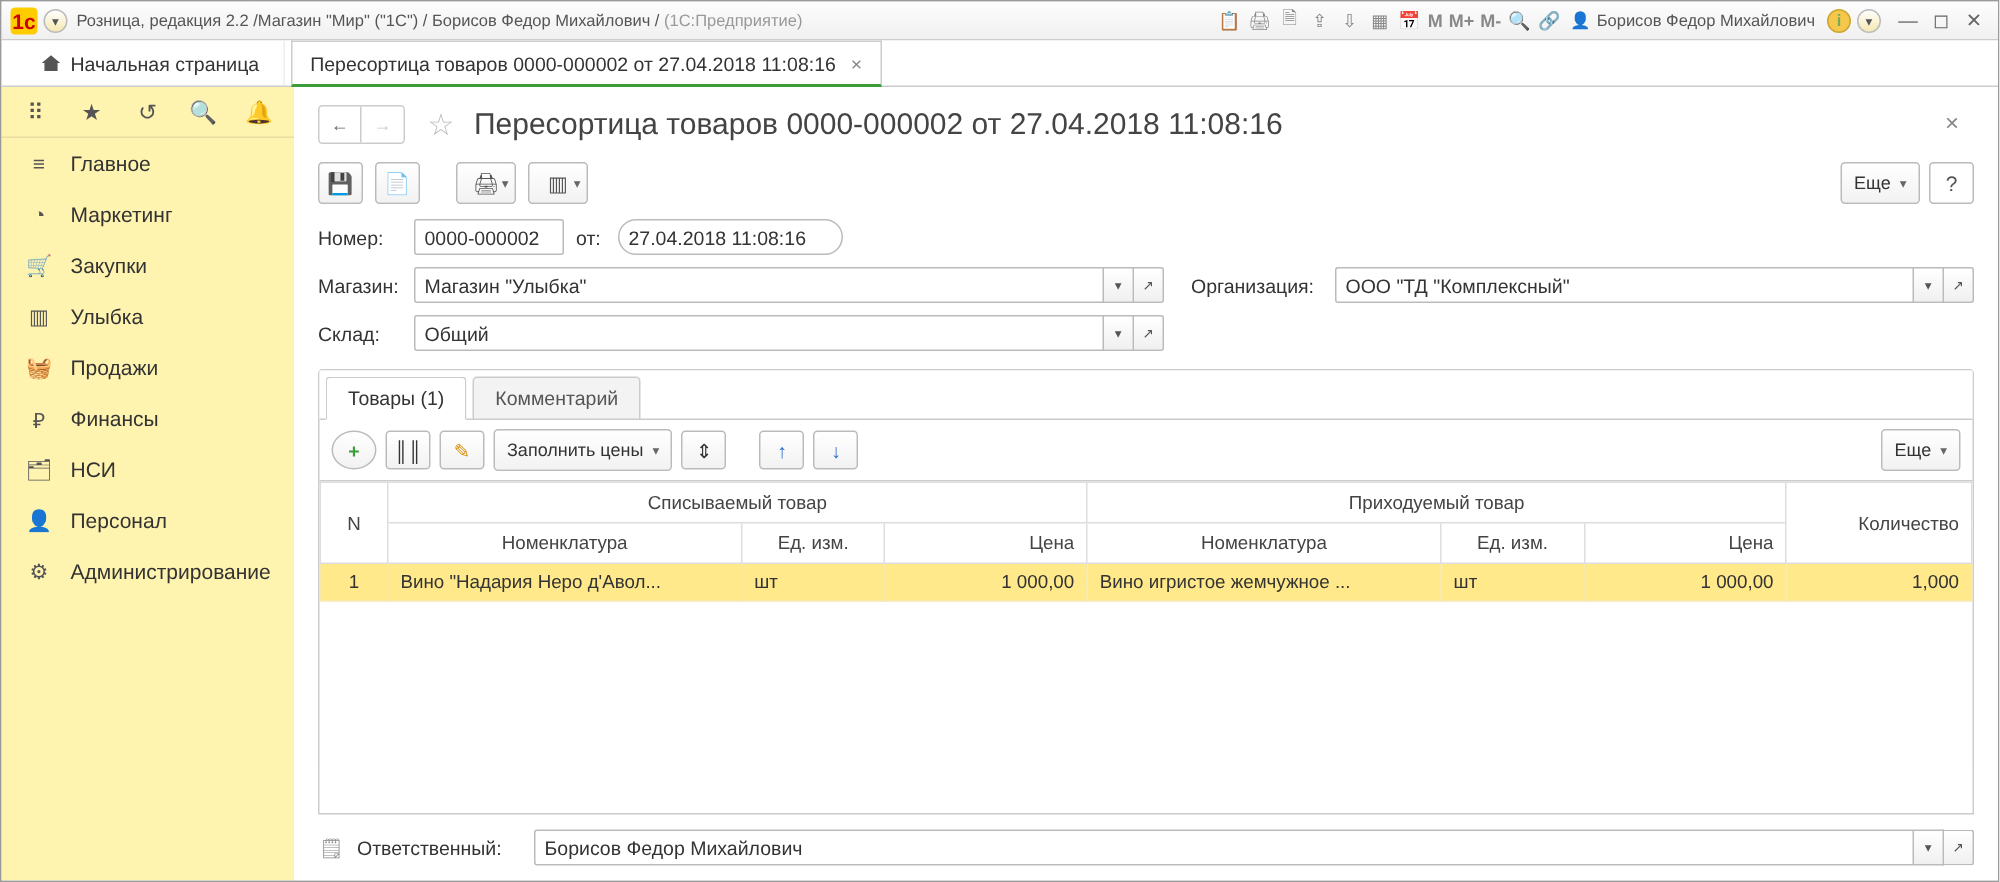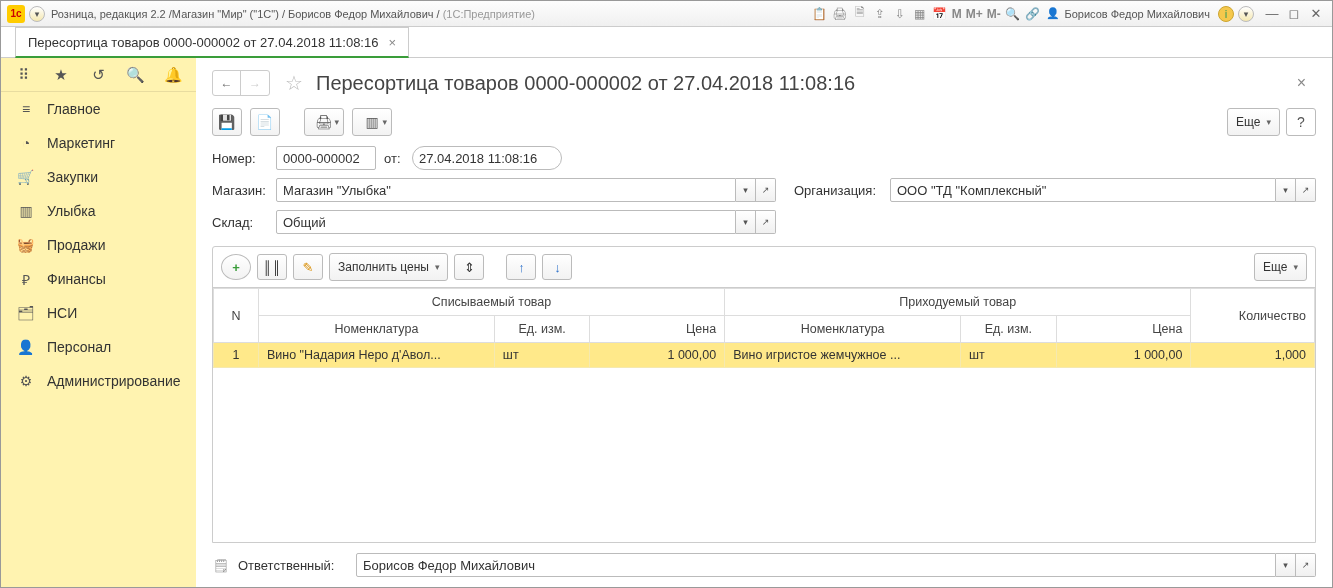--- a/index.html
+++ b/index.html
@@ -3,21 +3,21 @@
 <meta charset="utf-8">
 <style>
 * { box-sizing: border-box; margin: 0; padding: 0; }
 body { font-family: Arial, sans-serif; font-size: 12px; color: #333; background: #fff; }
 
 
 .app-window { width: 1333px; height: 588px; border: 1px solid #999; background: #fff; display: flex; flex-direction: column; overflow: hidden; }
 
 
 .titlebar { height: 26px; background: linear-gradient(#fdfdfd,#f0f0f0); border-bottom: 1px solid #ccc; display: flex; align-items: center; padding: 0 6px; font-size: 11px; color: #555; }
-.titlebar .logo { width: 18px; height: 18px; background: #ffcc00; border-radius: 3px; display: flex; align-items: center; justify-content: center; font-size: 10px; font-weight: bold; color: #c00; margin-right: 4px; }
+.titlebar .logo { width: 18px; height: 18px; background: #ffcc00; border-radius: 3px; display: flex; align-items: center; justify-content: center; font-size: 14px; font-weight: bold; color: #c00; margin-right: 4px; }
 .titlebar .round-btn { width: 16px; height: 16px; border: 1px solid #bbb; border-radius: 50%; background: linear-gradient(#fff,#f5e8b0); display: flex; align-items: center; justify-content: center; font-size: 9px; color: #555; margin-right: 6px; cursor: pointer; }
 .titlebar .title-text { flex: 0 0 auto; }
 .titlebar .gray { color: #999; }
 .titlebar .spacer { flex: 1; }
 .titlebar .ticon { width: 20px; height: 18px; display: flex; align-items: center; justify-content: center; font-size: 12px; color: #888; cursor: pointer; }
 .titlebar .mtxt { font-weight: bold; font-size: 12px; color: #888; padding: 0 2px; cursor: pointer; }
 .titlebar .user-box { display: flex; align-items: center; font-size: 11px; color: #555; margin: 0 4px; }
 .titlebar .info-ic { width: 16px; height: 16px; border-radius: 50%; background: #f5c84c; color: #7a5; display: flex; align-items: center; justify-content: center; font-weight: bold; font-size: 11px; margin: 0 4px; border:1px solid #cca530;}
 .titlebar .win-btn { width: 20px; height: 16px; display: flex; align-items: center; justify-content: center; font-size: 13px; color: #666; cursor: pointer; margin-left: 2px; }
 
@@ -126,20 +126,26 @@
       <span>Борисов Федор Михайлович</span>
     </div>
     <div class="info-ic">i</div>
     <div class="round-btn">▾</div>
     <div class="win-btn">—</div>
     <div class="win-btn">◻</div>
     <div class="win-btn">✕</div>
   </div>
 
   <div class="tabstrip">
+    <div class="home-tab">
+      <svg width="14" height="14" viewBox="0 0 16 16">
+          <path fill="#555" d="M8 2l7 6h-2v6H3V8H1z"></path>
+        </svg>
+      <span>Начальная страница</span>
+    </div>
     <div class="doc-tab">
       <span>Пересортица товаров 0000-000002 от 27.04.2018 11:08:16</span>
       <span class="close-x">×</span>
     </div>
   </div>
 
   <div class="body-area">
 
     <div class="sidenav">
       <div class="iconrow">
@@ -249,20 +255,24 @@
         <div class="combo" style="flex:0 0 500px;">
           <div class="input-box" style="flex:1;">
               <span>Общий</span>
             </div>
           <div class="cbtn">▾</div>
           <div class="cbtn">↗</div>
         </div>
       </div>
 
       <div class="tabpanel">
+        <div class="tabhdr">
+          <div class="ptab"><span>Товары (1)</span></div>
+          <div class="ptab inactive"><span>Комментарий</span></div>
+        </div>
 
         <div class="gridtb">
           <div class="gbtn add">+</div>
           <div class="gbtn">║║</div>
           <div class="gbtn" style="color:#d98c00;">✎</div>
           <div class="btn-text">
             <span>Заполнить цены</span>
               <span class="dd">▾</span>
           </div>
           <div class="gbtn">⇕</div>

